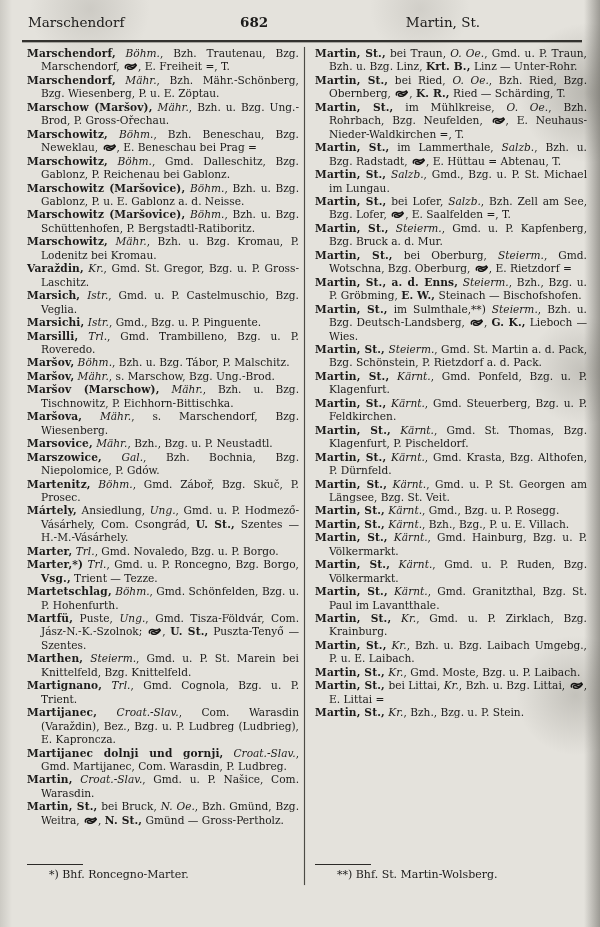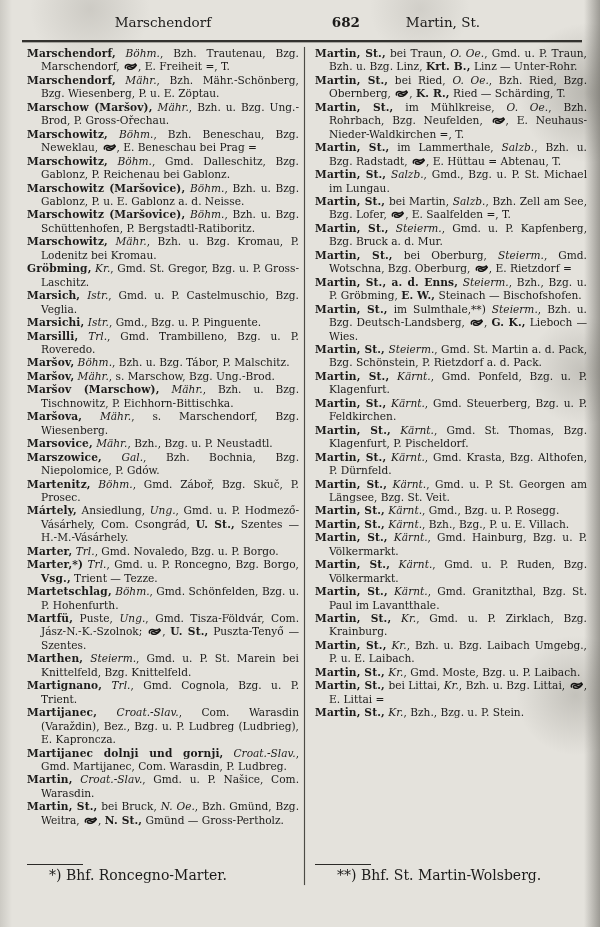--- a/index.html
+++ b/index.html
@@ -16,22 +16,22 @@
       linear-gradient(to right, rgba(120,118,110,0.22), rgba(120,118,110,0) 12px),
       radial-gradient(circle at 98% 10%, rgba(80,78,70,0.30), transparent 70px),
       radial-gradient(circle at 97% 40%, rgba(80,78,70,0.22), transparent 55px),
       radial-gradient(circle at 96% 75%, rgba(80,78,70,0.22), transparent 60px),
       radial-gradient(circle at 15% 1%, rgba(100,97,90,0.18), transparent 60px),
       radial-gradient(circle at 70% 1%, rgba(100,97,90,0.15), transparent 50px);
     color:#1c1b1a;
   }
   
   #header{position:absolute;top:14px;left:0;width:600px;height:22px;font-size:13.5px;}
-  #header .h-left{position:absolute;left:28px;width:270px;text-align:center;}
-  #header .h-center{position:absolute;left:240px;width:120px;text-align:right;font-weight:bold;}
+  #header .h-left{position:absolute;left:28px;width:270px;text-align:left;}
+  #header .h-center{position:absolute;left:240px;width:120px;text-align:left;font-weight:bold;}
   #header .h-right{position:absolute;left:308px;width:270px;text-align:center;}
   #header-rule{
     position:absolute;top:40px;left:22px;width:560px;height:2px;
     background:#33322f;box-shadow:0 1px 0 rgba(51,50,47,0.35);
   }
   
   #columns{position:absolute;top:47px;left:0;width:600px;height:870px;display:flex;}
   .column{
     width:272px;height:860px;display:flex;flex-direction:column;
     font-size:10.6px;line-height:13.45px;text-align:justify;
@@ -42,21 +42,21 @@
     width:1px;height:838px;background:#4c4b46;margin-left:5px;flex:0 0 1px;
     box-shadow:0 0 1px rgba(76,75,70,.8);
   }
   .entry{margin:0;padding-left:14px;text-indent:-14px;}
   .entry .b{font-weight:bold;letter-spacing:.15px;}
   .entry .i{font-style:italic;}
   .horn{display:inline-block;vertical-align:-1px;margin:0 1px;}
   
   .footnote-block{margin-top:auto;padding-bottom:26px;}
   .footnote-rule{width:56px;height:1px;background:#2b2a27;margin:0 0 4px 0;}
-  .footnote{font-size:14px;line-height:12px;padding-left:22px;text-indent:0;}
+  .footnote{font-size:11px;line-height:12px;padding-left:22px;text-indent:0;}
 </style>
 </head>
 <body>
 
 <div id="page">
 
   <div id="header">
     <span class="h-left">Marschendorf</span>
     <span class="h-center">682</span>
     <span class="h-right">Martin, St.</span>
@@ -71,21 +71,21 @@
   </svg><span class="n">, E. Freiheit =, T.</span></p>
           <p class="entry"><span class="b">Marschendorf,</span><span class="i"> Mähr.</span><span class="n">, Bzh. Mähr.-Schönberg, Bzg. Wiesenberg, P. u. E. Zöptau.</span></p>
           <p class="entry"><span class="b">Marschow (Maršov),</span><span class="i"> Mähr.</span><span class="n">, Bzh. u. Bzg. Ung.-Brod, P. Gross-Ořechau.</span></p>
           <p class="entry"><span class="b">Marschowitz,</span><span class="i"> Böhm.</span><span class="n">, Bzh. Beneschau, Bzg. Neweklau, </span><svg class="horn" width="13" height="9" viewBox="0 0 26 18" aria-hidden="true">
     <path d="M3 12 C1.5 7 6 3.5 11 5.5 C15 7.2 20 6.5 22.5 4 L24.5 6.5 C22 10.5 16.5 11.5 12.5 9.5 C9 7.8 6.5 9.5 7 12 C7.5 14.6 12 15.5 16 14 C19.5 12.7 21.5 10.8 23 8.5" fill="none" stroke="#161514" stroke-width="3" stroke-linecap="round"></path>
   </svg><span class="n">, E. Beneschau bei Prag =</span></p>
           <p class="entry"><span class="b">Marschowitz,</span><span class="i"> Böhm.</span><span class="n">, Gmd. Dalleschitz, Bzg. Gablonz, P. Reichenau bei Gablonz.</span></p>
           <p class="entry"><span class="b">Marschowitz (Maršovice),</span><span class="i"> Böhm.</span><span class="n">, Bzh. u. Bzg. Gablonz, P. u. E. Gablonz a. d. Neisse.</span></p>
           <p class="entry"><span class="b">Marschowitz (Maršovice),</span><span class="i"> Böhm.</span><span class="n">, Bzh. u. Bzg. Schüttenhofen, P. Bergstadtl-Ratiboritz.</span></p>
           <p class="entry"><span class="b">Marschowitz,</span><span class="i"> Mähr.</span><span class="n">, Bzh. u. Bzg. Kromau, P. Lodenitz bei Kromau.</span></p>
-          <p class="entry"><span class="b">Gröbming,</span><span class="i"> Kr.</span><span class="n">, Gmd. St. Gregor, Bzg. u. P. Gross-Laschitz.</span></p>
+          <p class="entry"><span class="b">Varaždin,</span><span class="i"> Kr.</span><span class="n">, Gmd. St. Gregor, Bzg. u. P. Gross-Laschitz.</span></p>
           <p class="entry"><span class="b">Marsich,</span><span class="i"> Istr.</span><span class="n">, Gmd. u. P. Castelmuschio, Bzg. Veglia.</span></p>
           <p class="entry"><span class="b">Marsichi,</span><span class="i"> Istr.</span><span class="n">, Gmd., Bzg. u. P. Pinguente.</span></p>
           <p class="entry"><span class="b">Marsilli,</span><span class="i"> Trl.</span><span class="n">, Gmd. Trambilleno, Bzg. u. P. Roveredo.</span></p>
           <p class="entry"><span class="b">Maršov,</span><span class="i"> Böhm.</span><span class="n">, Bzh. u. Bzg. Tábor, P. Malschitz.</span></p>
           <p class="entry"><span class="b">Maršov,</span><span class="i"> Mähr.</span><span class="n">, s. Marschow, Bzg. Ung.-Brod.</span></p>
           <p class="entry"><span class="b">Maršov (Marschow),</span><span class="i"> Mähr.</span><span class="n">, Bzh. u. Bzg. Tischnowitz, P. Eichhorn-Bittischka.</span></p>
           <p class="entry"><span class="b">Maršova,</span><span class="i"> Mähr.</span><span class="n">, s. Marschendorf, Bzg. Wiesenberg.</span></p>
           <p class="entry"><span class="b">Marsovice,</span><span class="i"> Mähr.</span><span class="n">, Bzh., Bzg. u. P. Neustadtl.</span></p>
           <p class="entry"><span class="b">Marszowice,</span><span class="i"> Gal.</span><span class="n">, Bzh. Bochnia, Bzg. Niepolomice, P. Gdów.</span></p>
           <p class="entry"><span class="b">Martenitz,</span><span class="i"> Böhm.</span><span class="n">, Gmd. Záboř, Bzg. Skuč, P. Prosec.</span></p>
@@ -119,21 +119,21 @@
           <p class="entry"><span class="b">Martin, St.,</span><span class="n"> bei Ried, </span><span class="i">O. Oe.</span><span class="n">, Bzh. Ried, Bzg. Obernberg, </span><svg class="horn" width="13" height="9" viewBox="0 0 26 18" aria-hidden="true">
     <path d="M3 12 C1.5 7 6 3.5 11 5.5 C15 7.2 20 6.5 22.5 4 L24.5 6.5 C22 10.5 16.5 11.5 12.5 9.5 C9 7.8 6.5 9.5 7 12 C7.5 14.6 12 15.5 16 14 C19.5 12.7 21.5 10.8 23 8.5" fill="none" stroke="#161514" stroke-width="3" stroke-linecap="round"></path>
   </svg><span class="n">, </span><span class="b">K. R.,</span><span class="n"> Ried — Schärding, T.</span></p>
           <p class="entry"><span class="b">Martin, St.,</span><span class="n"> im Mühlkreise, </span><span class="i">O. Oe.</span><span class="n">, Bzh. Rohrbach, Bzg. Neufelden, </span><svg class="horn" width="13" height="9" viewBox="0 0 26 18" aria-hidden="true">
     <path d="M3 12 C1.5 7 6 3.5 11 5.5 C15 7.2 20 6.5 22.5 4 L24.5 6.5 C22 10.5 16.5 11.5 12.5 9.5 C9 7.8 6.5 9.5 7 12 C7.5 14.6 12 15.5 16 14 C19.5 12.7 21.5 10.8 23 8.5" fill="none" stroke="#161514" stroke-width="3" stroke-linecap="round"></path>
   </svg><span class="n">, E. Neuhaus-Nieder-Waldkirchen =, T.</span></p>
           <p class="entry"><span class="b">Martin, St.,</span><span class="n"> im Lammerthale, </span><span class="i">Salzb.</span><span class="n">, Bzh. u. Bzg. Radstadt, </span><svg class="horn" width="13" height="9" viewBox="0 0 26 18" aria-hidden="true">
     <path d="M3 12 C1.5 7 6 3.5 11 5.5 C15 7.2 20 6.5 22.5 4 L24.5 6.5 C22 10.5 16.5 11.5 12.5 9.5 C9 7.8 6.5 9.5 7 12 C7.5 14.6 12 15.5 16 14 C19.5 12.7 21.5 10.8 23 8.5" fill="none" stroke="#161514" stroke-width="3" stroke-linecap="round"></path>
   </svg><span class="n">, E. Hüttau = Abtenau, T.</span></p>
           <p class="entry"><span class="b">Martin, St.,</span><span class="i"> Salzb.</span><span class="n">, Gmd., Bzg. u. P. St. Michael im Lungau.</span></p>
-          <p class="entry"><span class="b">Martin, St.,</span><span class="n"> bei Martin, </span><span class="i">Salzb.</span><span class="n">, Bzh. Zell am See, Bzg. Lofer, </span><svg class="horn" width="13" height="9" viewBox="0 0 26 18" aria-hidden="true">
+          <p class="entry"><span class="b">Martin, St.,</span><span class="n"> bei Lofer, </span><span class="i">Salzb.</span><span class="n">, Bzh. Zell am See, Bzg. Lofer, </span><svg class="horn" width="13" height="9" viewBox="0 0 26 18" aria-hidden="true">
     <path d="M3 12 C1.5 7 6 3.5 11 5.5 C15 7.2 20 6.5 22.5 4 L24.5 6.5 C22 10.5 16.5 11.5 12.5 9.5 C9 7.8 6.5 9.5 7 12 C7.5 14.6 12 15.5 16 14 C19.5 12.7 21.5 10.8 23 8.5" fill="none" stroke="#161514" stroke-width="3" stroke-linecap="round"></path>
   </svg><span class="n">, E. Saalfelden =, T.</span></p>
           <p class="entry"><span class="b">Martin, St.,</span><span class="i"> Steierm.</span><span class="n">, Gmd. u. P. Kapfenberg, Bzg. Bruck a. d. Mur.</span></p>
           <p class="entry"><span class="b">Martin, St.,</span><span class="n"> bei Oberburg, </span><span class="i">Steierm.</span><span class="n">, Gmd. Wotschna, Bzg. Oberburg, </span><svg class="horn" width="13" height="9" viewBox="0 0 26 18" aria-hidden="true">
     <path d="M3 12 C1.5 7 6 3.5 11 5.5 C15 7.2 20 6.5 22.5 4 L24.5 6.5 C22 10.5 16.5 11.5 12.5 9.5 C9 7.8 6.5 9.5 7 12 C7.5 14.6 12 15.5 16 14 C19.5 12.7 21.5 10.8 23 8.5" fill="none" stroke="#161514" stroke-width="3" stroke-linecap="round"></path>
   </svg><span class="n">, E. Rietzdorf =</span></p>
           <p class="entry"><span class="b">Martin, St., a. d. Enns,</span><span class="i"> Steierm.</span><span class="n">, Bzh., Bzg. u. P. Gröbming, </span><span class="b">E. W.,</span><span class="n"> Steinach — Bischofshofen.</span></p>
           <p class="entry"><span class="b">Martin, St.,</span><span class="n"> im Sulmthale,**) </span><span class="i">Steierm.</span><span class="n">, Bzh. u. Bzg. Deutsch-Landsberg, </span><svg class="horn" width="13" height="9" viewBox="0 0 26 18" aria-hidden="true">
     <path d="M3 12 C1.5 7 6 3.5 11 5.5 C15 7.2 20 6.5 22.5 4 L24.5 6.5 C22 10.5 16.5 11.5 12.5 9.5 C9 7.8 6.5 9.5 7 12 C7.5 14.6 12 15.5 16 14 C19.5 12.7 21.5 10.8 23 8.5" fill="none" stroke="#161514" stroke-width="3" stroke-linecap="round"></path>
   </svg><span class="n">, </span><span class="b">G. K.,</span><span class="n"> Lieboch — Wies.</span></p>

